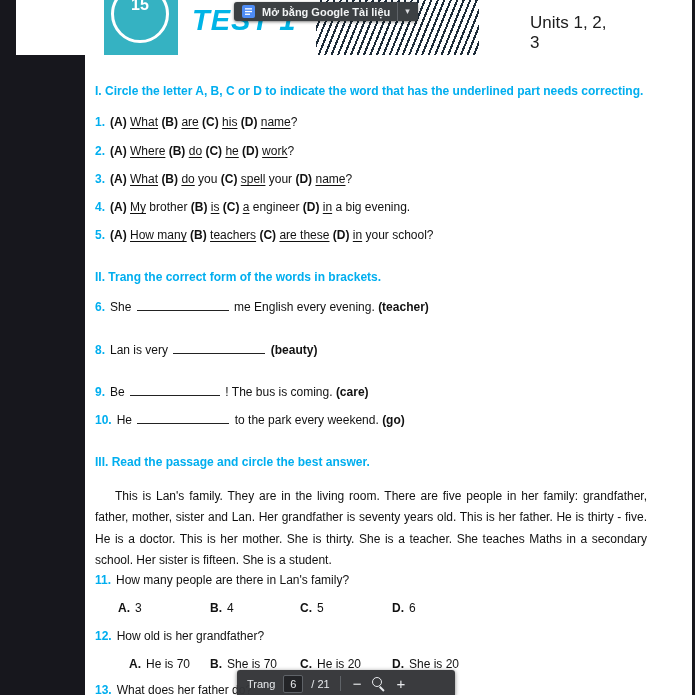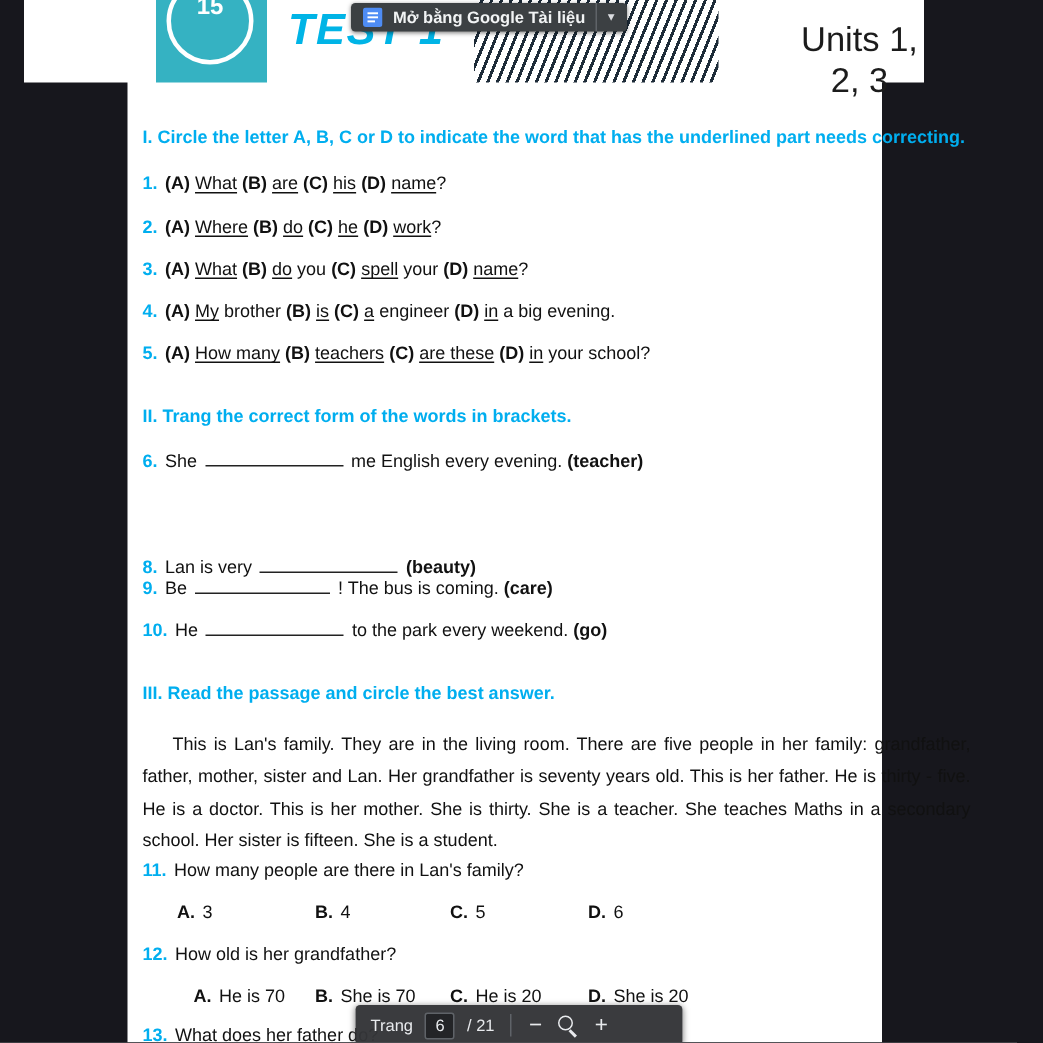--- a/index.html
+++ b/index.html
@@ -2,39 +2,39 @@
 <html><head>
 <meta charset="utf-8">
 <style>
   html,body{margin:0;padding:0;background:#0f0f14;}
   .screen{
     position:relative;width:695px;height:695px;overflow:hidden;
     background:#17171d;font-family:"Liberation Sans", sans-serif;
     -webkit-font-smoothing:antialiased;
   }
   
-  .page{position:absolute;left:85px;top:0;width:503px;height:695px;background:#ffffff;}
+  .page{position:absolute;left:85px;top:0;width:607px;height:695px;background:#ffffff;}
   
   .band{position:absolute;left:16px;top:0;width:600px;height:55px;background:#ffffff;z-index:3;}
   .teal-block{position:absolute;left:88px;top:0;width:74px;height:55px;background:#35b2c2;}
   .circle{
     position:absolute;left:7px;top:-15px;width:52px;height:52px;border-radius:50%;
     border:3px solid #ffffff;color:#ffffff;text-align:center;box-sizing:content-box;
   }
   .c-num{font-size:16px;font-weight:bold;margin-top:9px;line-height:16px;}
   .c-lbl{font-size:8px;line-height:10px;margin-top:44px;}
   .stripes{
     position:absolute;left:300px;top:0;width:163px;height:55px;
     background:repeating-linear-gradient(112deg,#ffffff 0 4px,#1d2b38 4px 6px);
   }
   .test-title{
     position:absolute;left:176px;top:4px;font-size:29px;font-weight:bold;font-style:italic;
     color:#00b4e6;letter-spacing:1px;z-index:2;
   }
-  .units{position:absolute;left:514px;top:13px;font-size:23px;color:#1c1c1c;text-align:center;}
+  .units{position:absolute;left:514px;top:13px;font-size:17px;color:#1c1c1c;}
   
   .gbtn{
     position:absolute;left:234px;top:2px;height:19px;z-index:20;display:flex;align-items:center;
     background:#3c4043;border-radius:3px;padding:0 8px;gap:7px;cursor:pointer;
     box-shadow:0 1px 3px rgba(0,0,0,.5);
   }
   .gicon{display:flex;align-items:center;}
   .gtxt{color:#f1f3f4;font-size:11px;font-weight:bold;white-space:nowrap;}
   .gcaret{color:#dadce0;font-size:9px;padding-left:7px;border-left:1px solid #5f6368;line-height:19px;}
   
@@ -90,21 +90,21 @@
       <span class="qnum">4.</span><span><span class="b">(A) </span><span class="u">My</span><span> brother </span><span class="b">(B) </span><span class="u">is</span><span> </span><span class="b">(C) </span><span class="u">a</span><span> engineer </span><span class="b">(D) </span><span class="u">in</span><span> a big evening.</span></span>
     </div>
     <div class="line" style="top:227px">
       <span class="qnum">5.</span><span><span class="b">(A) </span><span class="u">How many</span><span> </span><span class="b">(B) </span><span class="u">teachers</span><span> </span><span class="b">(C) </span><span class="u">are these</span><span> </span><span class="b">(D) </span><span class="u">in</span><span> your school?</span></span>
     </div>
 
     <div class="line head" style="top:269px">II. Trang the correct form of the words in brackets.</div>
     <div class="line" style="top:299px">
       <span class="qnum">6.</span><span><span>She </span><span class="blank" style="width: 92px;"></span><span> me English every evening. </span><span class="b">(teacher)</span></span>
     </div>
-    <div class="line" style="top:370px">
+    <div class="line" style="top:342px">
       <span class="qnum">8.</span><span><span>Lan is very </span><span class="blank" style="width: 92px;"></span><span> </span><span class="b">(beauty)</span></span>
     </div>
     <div class="line" style="top:384px">
       <span class="qnum">9.</span><span><span>Be </span><span class="blank" style="width: 90px;"></span><span> ! The bus is coming. </span><span class="b">(care)</span></span>
     </div>
     <div class="line" style="top:412px">
       <span class="qnum">10.</span><span><span>He </span><span class="blank" style="width: 92px;"></span><span> to the park every weekend. </span><span class="b">(go)</span></span>
     </div>
 
     <div class="line head" style="top:454px">III. Read the passage and circle the best answer.</div>

